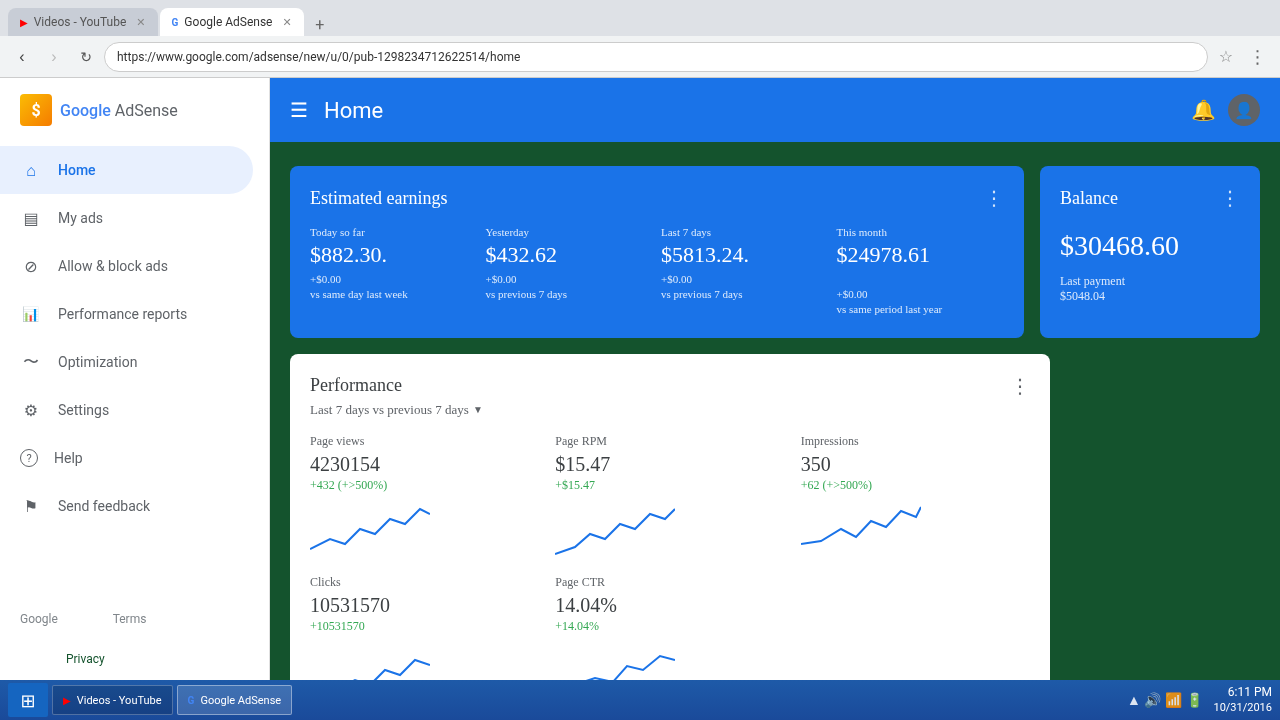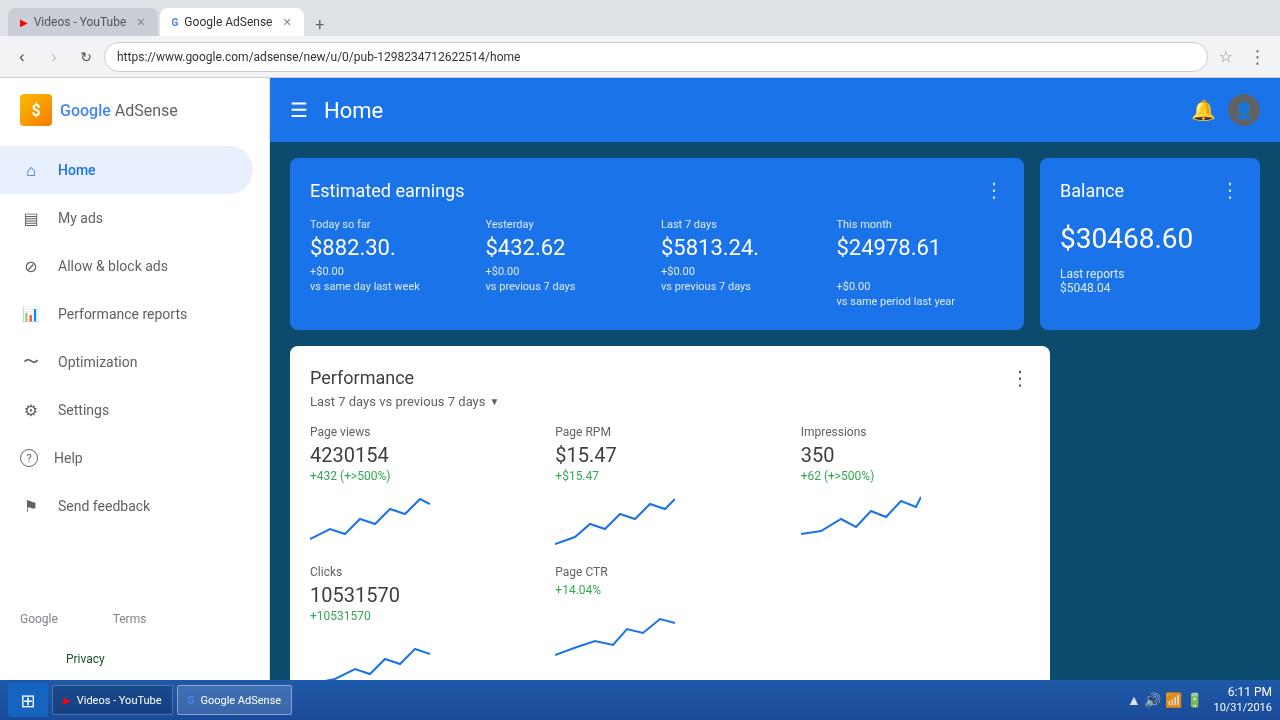--- a/index.html
+++ b/index.html
@@ -87,21 +87,21 @@
 
     <div style="background:#1a73e8; height:64px; display:flex; align-items:center; padding:0 20px; gap:16px; color:#fff;">
       <span style="font-size:20px; cursor:pointer;">☰</span>
       <span style="font-size:22px; font-weight:400; flex:1; color:#fff;">Home</span>
       <div style="display:flex; align-items:center; gap:12px;">
         <span style="font-size:20px; cursor:pointer; color:#fff;">🔔</span>
         <div style="width:32px; height:32px; border-radius:50%; background:#5f6368; display:flex; align-items:center; justify-content:center; color:#fff; font-size:16px; cursor:pointer;">👤</div>
       </div>
     </div>
 
-    <div style="flex:1; overflow-y:auto; padding:16px 20px; background:#0c4a6e;">
+    <div style="flex:1; overflow-y:auto; padding:24px 20px; background:#14532d;font-family:Liberation Serif, serif;">
 
       <div style="display:flex; gap:16px; margin-bottom:16px;">
 
         <div style="flex:1; background:#1a73e8; border-radius:8px; padding:20px; color:#fff;">
           <div style="display:flex; justify-content:space-between; align-items:center; margin-bottom:16px;">
             <span style="font-size:18px; font-weight:400;">Estimated earnings</span>
             <span style="color:#fff; cursor:pointer; font-size:20px; opacity:0.8;">⋮</span>
           </div>
           <div style="display:grid; grid-template-columns:repeat(4,1fr); gap:8px;">
             <div>
@@ -139,21 +139,21 @@
           </div>
         </div>
 
         <div style="width:220px; background:#1a73e8; border-radius:8px; padding:20px; color:#fff;">
           <div style="display:flex; justify-content:space-between; align-items:center; margin-bottom:20px;">
             <span style="font-size:18px; font-weight:400;">Balance</span>
             <span style="color:#fff; cursor:pointer; font-size:20px; opacity:0.8;">⋮</span>
           </div>
           <div style="font-size:28px; font-weight:400; margin-bottom:12px;">$30468.60</div>
           <div style="font-size:12px; opacity:0.85;">
-            <div>Last reports</div>
+            <div>Last payment</div>
             <div>$5048.04</div>
           </div>
         </div>
 
       </div>
 
       <div style="background:#fff; border-radius:8px; padding:20px; max-width:760px;">
         <div style="display:flex; justify-content:space-between; align-items:center; margin-bottom:4px;">
           <span style="font-size:18px; font-weight:400; color:#3c4043;">Performance</span>
           <span style="color:#5f6368; cursor:pointer; font-size:20px;">⋮</span>
@@ -205,20 +205,21 @@
             <div style="height:60px; margin-top:6px;">
               <svg viewBox="0 0 120 60" width="120" height="60">
                 <polyline points="0,55 25,50 45,40 60,45 75,30 90,35 105,20 120,25" fill="none" stroke="#1a73e8" stroke-width="2"></polyline>
               </svg>
             </div>
           </div>
 
 
           <div>
             <div style="font-size:12px; color:#5f6368; margin-bottom:4px;">Page CTR</div>
+            <div style="font-size:20px; font-weight:400; color:#3c4043; margin-bottom:2px;">14.04%</div>
             <div style="font-size:12px; color:#34a853;">+14.04%</div>
             <div style="height:60px; margin-top:6px;">
               <svg viewBox="0 0 120 60" width="120" height="60">
                 <polyline points="0,52 22,44 40,38 58,42 72,26 88,30 105,16 120,20" fill="none" stroke="#1a73e8" stroke-width="2"></polyline>
               </svg>
             </div>
           </div>
 
         </div>
       </div>

